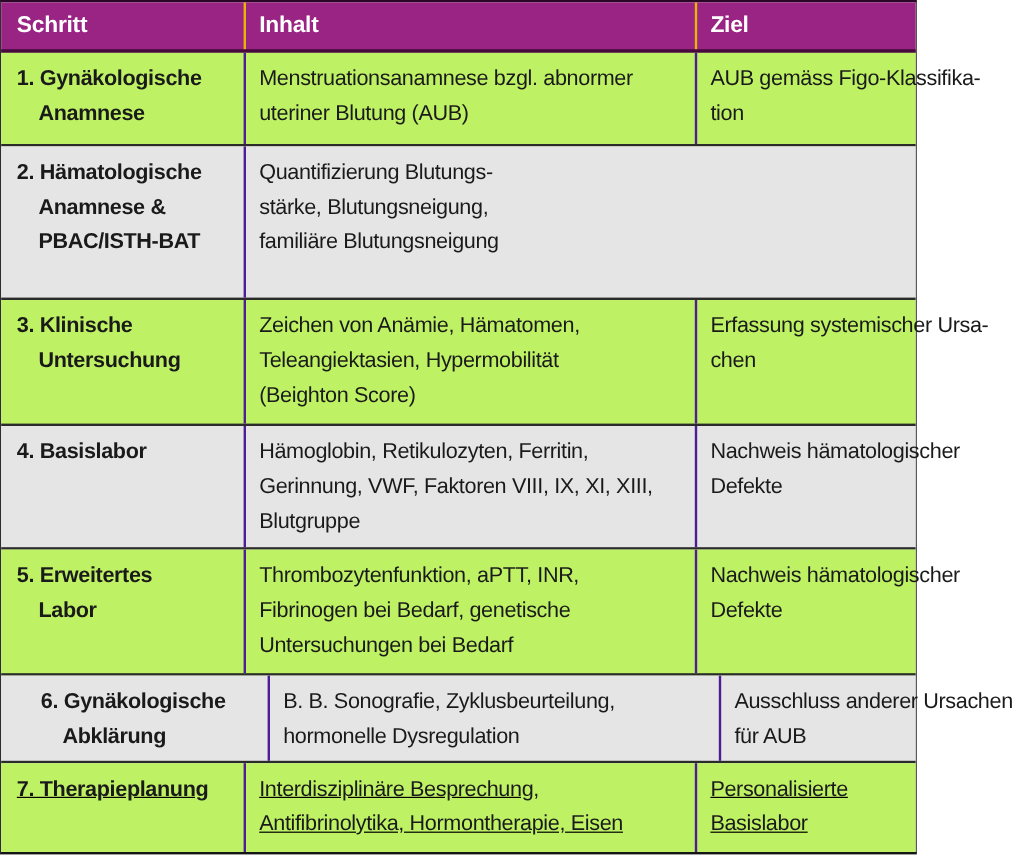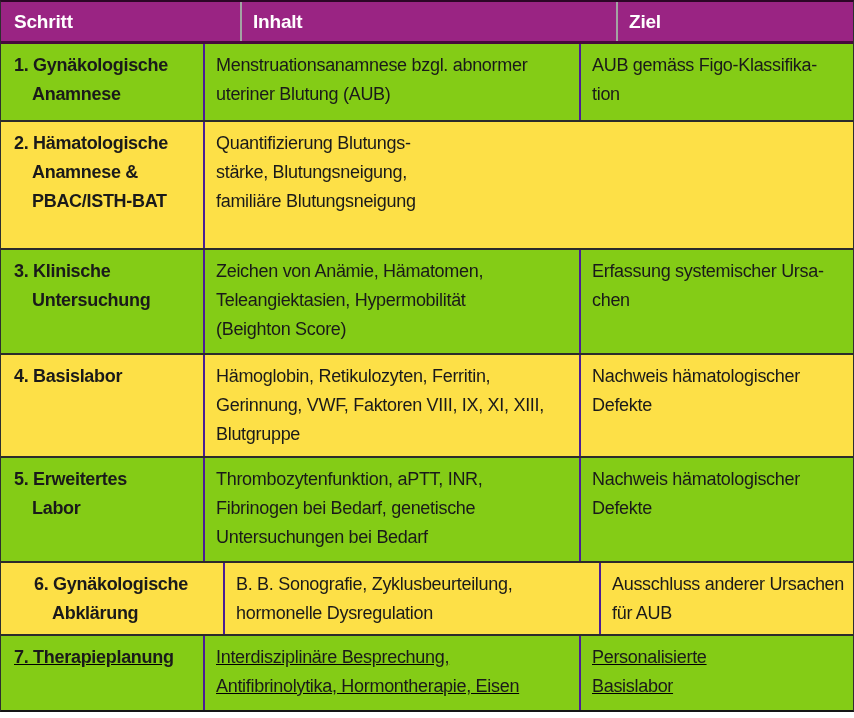--- a/index.html
+++ b/index.html
@@ -9,21 +9,21 @@
     font-family: "Liberation Sans", "DejaVu Sans", sans-serif;
   }
   .page {
     width: 854px;
     height: 718px;
     background: #ffffff;
     overflow: hidden;
   }
   .table {
     box-sizing: border-box;
-    width: 854px;
+    width: 764px;
     border-left: 1px solid #2e2e2e;
     border-right: 1px solid #2e2e2e;
     border-top: 2px solid #2c0626;
     border-bottom: 2px solid #151515;
     background: #ffffff;
   }
   .thead {
     display: grid;
     grid-template-columns: 202px 376px 274px;
     background: #9a2483;
@@ -34,29 +34,29 @@
   .th {
     display: flex;
     align-items: center;
     box-sizing: border-box;
     color: #ffffff;
     font-weight: bold;
     font-size: 19px;
     letter-spacing: -0.2px;
     padding-left: 13px;
   }
-  .th.c2, .th.c3 { border-left: 2px solid #a3a3a3; padding-left: 11px; margin-left: 37px; }
+  .th.c2, .th.c3 { border-left: 2px solid #eab308; padding-left: 11px; }
   .row {
     display: grid;
     grid-template-columns: 202px 376px 274px;
     box-sizing: border-box;
     border-bottom: 2px solid #2b2b2b;
-    background: #84cc16;
+    background: #bef264;
   }
-  .row.alt { background: #fde047; }
+  .row.alt { background: #e5e5e5; }
   .row.last { border-bottom: none; }
   .r1 { min-height: 78px; }
   .r2 { min-height: 128px; }
   .r3 { min-height: 105px; }
   .r4 { min-height: 103px; }
   .r5 { min-height: 105px; }
   .r6 { min-height: 68px; padding-left: 20px; }
   .r7 { min-height: 74px; text-decoration: underline; }
   .cell {
     box-sizing: border-box;

